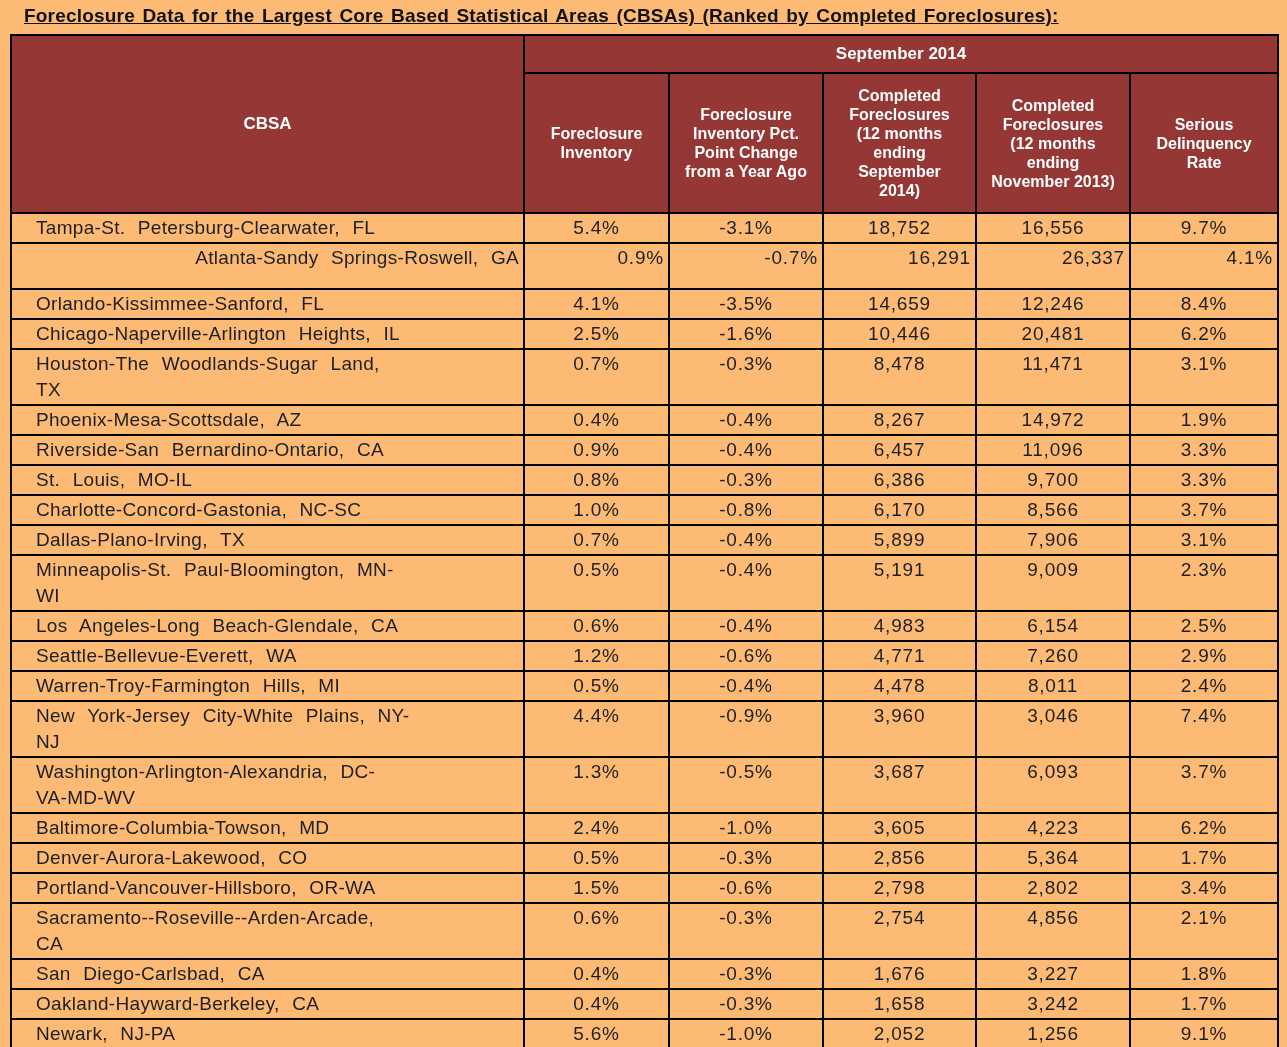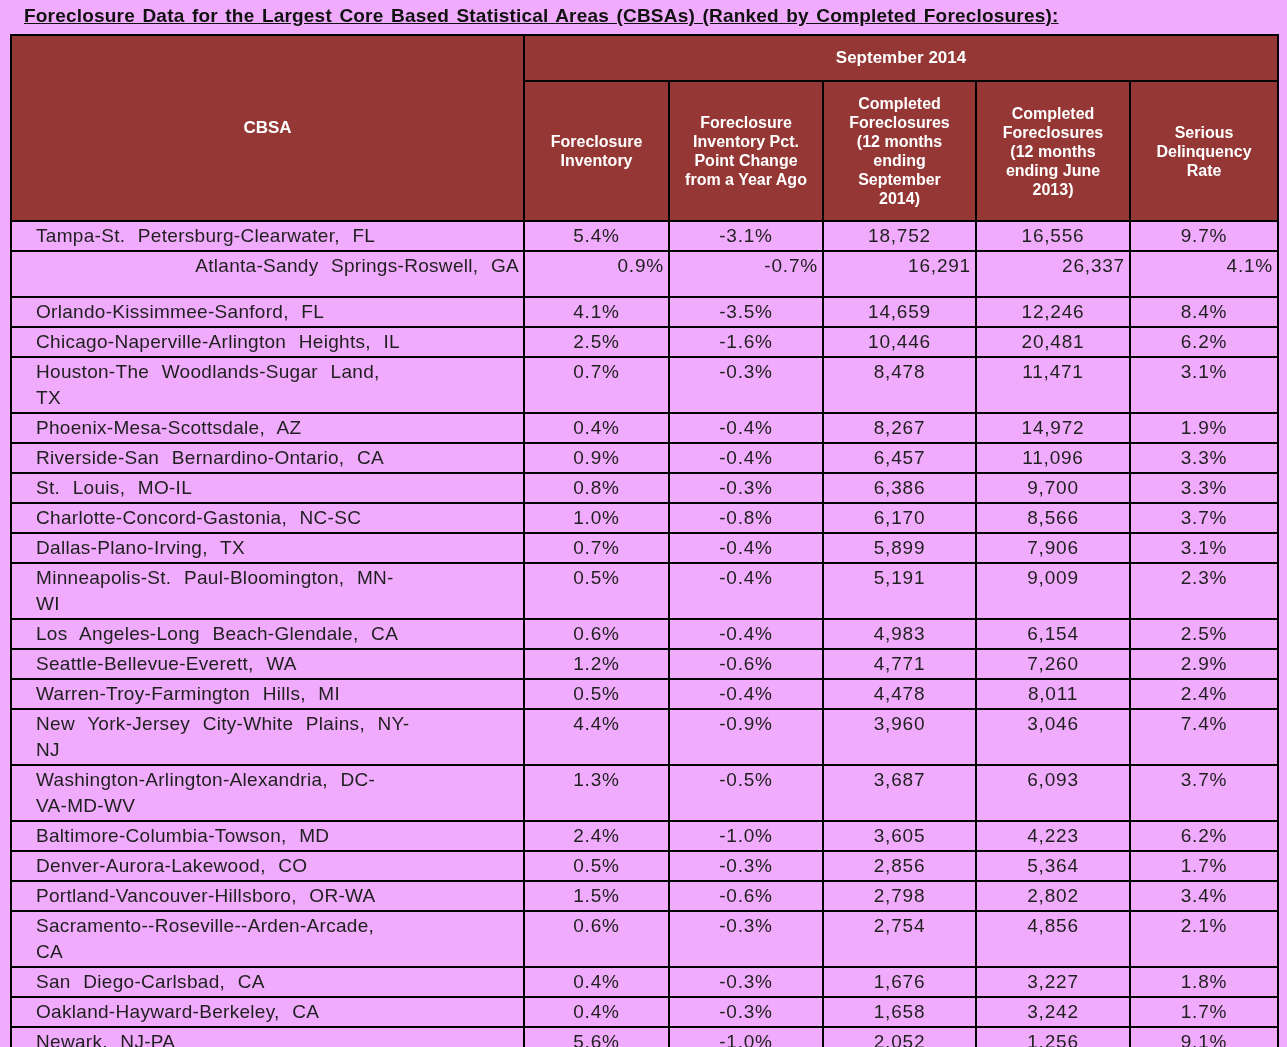--- a/index.html
+++ b/index.html
@@ -5,21 +5,21 @@
   html, body {
     margin: 0;
     padding: 0;
     background: #ffffff;
     width: 1287px;
     font-family: "Liberation Sans", sans-serif;
   }
   .page {
     width: 1287px;
     height: 1047px;
-    background: #f0abfc;
+    background: #fdba74;
     box-sizing: border-box;
     padding-top: 5px;
   }
   .title {
     font-size: 19px;
     font-weight: bold;
     text-decoration: underline;
     color: #111111;
     margin: 0 0 7px 24px;
     letter-spacing: 0.2px;
@@ -37,21 +37,21 @@
     box-sizing: border-box;
   }
   thead th {
     background: #953735;
     color: #ffffff;
     font-weight: bold;
     text-align: center;
     vertical-align: middle;
   }
   th.group-header {
-    height: 46px;
+    height: 38px;
     font-size: 17px;
     margin-top: 16px;
   }
   th.cbsa-header {
     font-size: 17px;
   }
   tr.sub-header th {
     height: 116px;
     font-size: 16px;
     line-height: 19px;
@@ -98,21 +98,21 @@
     </colgroup>
     <thead>
       <tr>
         <th class="cbsa-header" rowspan="2">CBSA</th>
         <th class="group-header" colspan="5">September 2014</th>
       </tr>
       <tr class="sub-header">
         <th>Foreclosure Inventory</th>
         <th>Foreclosure Inventory Pct. Point Change from a Year Ago</th>
         <th>Completed Foreclosures (12 months ending September 2014)</th>
-        <th>Completed Foreclosures (12 months ending June 2013)</th>
+        <th>Completed Foreclosures (12 months ending November 2013)</th>
         <th>Serious Delinquency Rate</th>
       </tr>
     </thead>
     <tbody>
         <tr>
           <td class="cbsa">Tampa-St. Petersburg-Clearwater, FL</td>
           <td class="num">5.4%</td>
           <td class="num">-3.1%</td>
           <td class="num">18,752</td>
           <td class="num">16,556</td>

